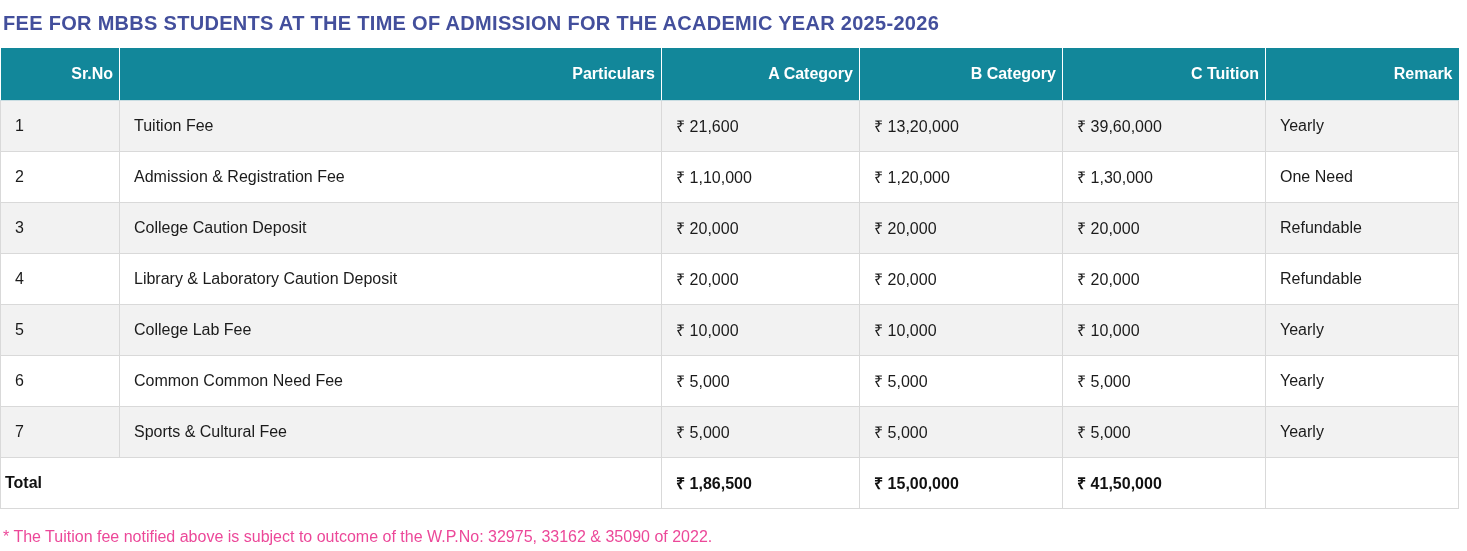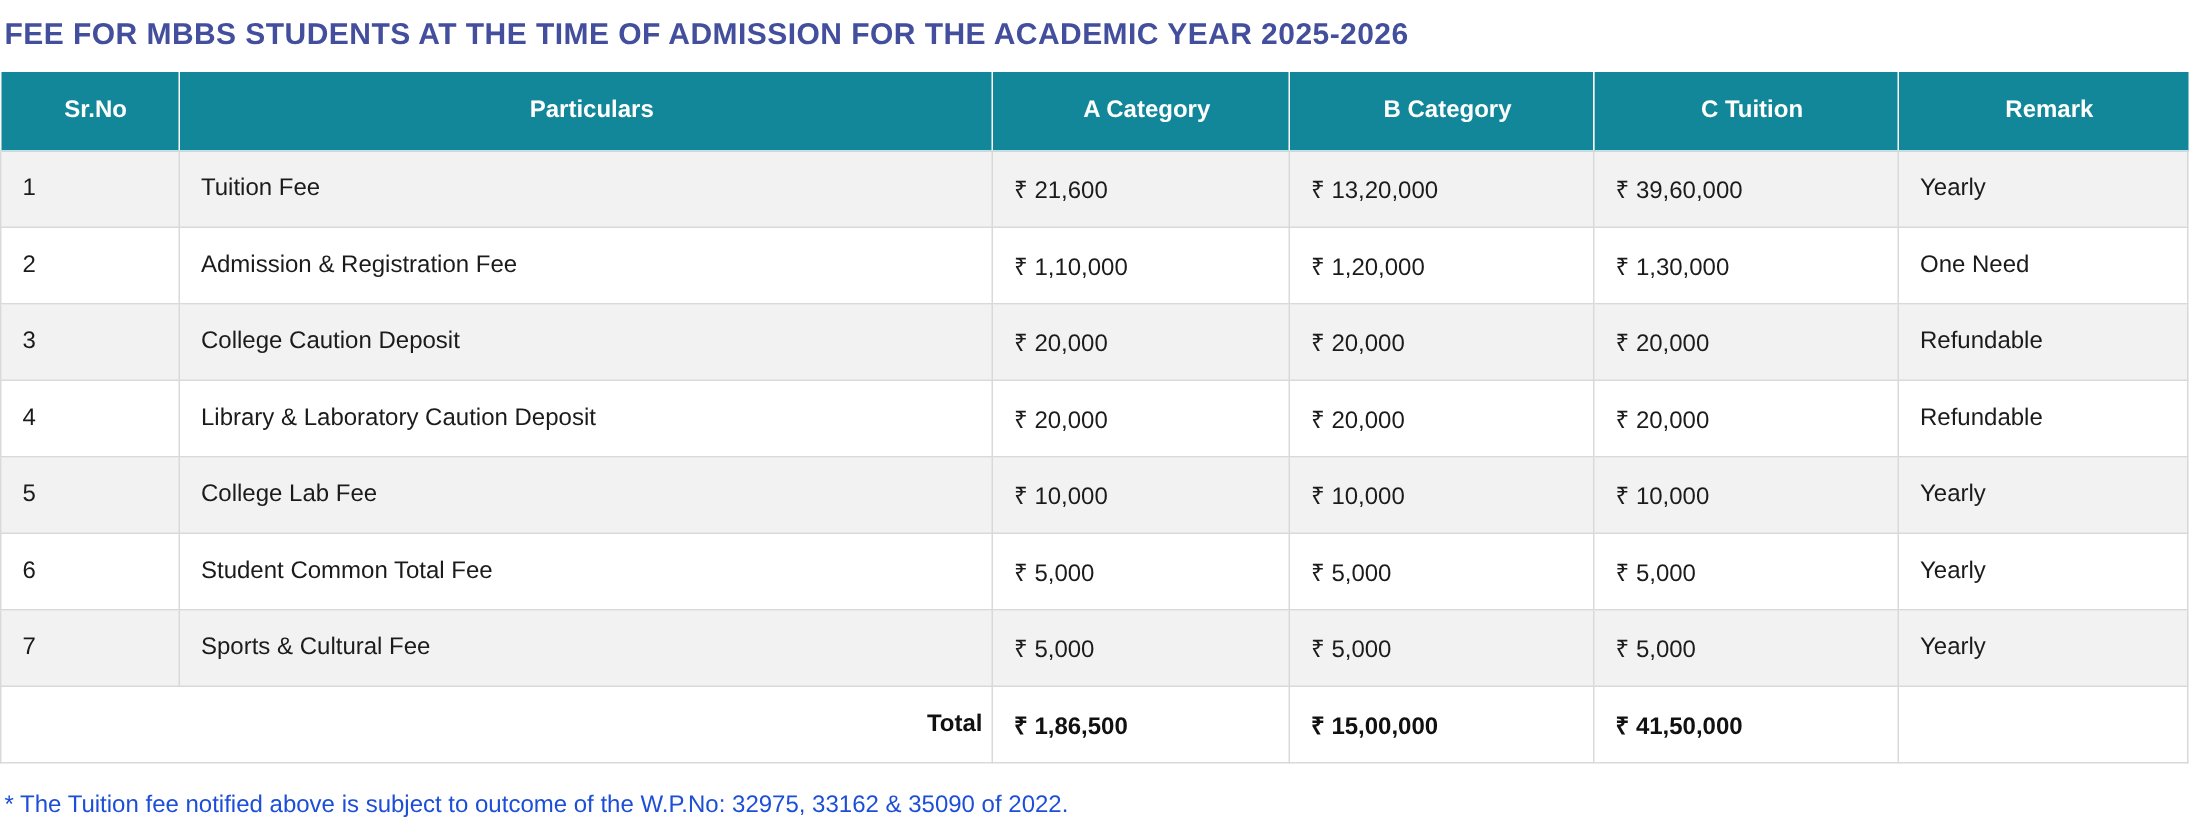--- a/index.html
+++ b/index.html
@@ -33,21 +33,21 @@
   col.c-a    { width: 198px; }
   col.c-b    { width: 203px; }
   col.c-c    { width: 203px; }
   col.c-rem  { width: 193px; }
 
   thead th {
     background: #12879a;
     color: #ffffff;
     font-size: 16px;
     font-weight: 700;
-    text-align: center;
+    text-align: right;
     height: 52px;
     padding: 0 6px 0 14px;
     border-left: 1px solid #ffffff;
     border-bottom: 1px solid #c9dde2;
   }
   thead th:first-child { border-left: none; }
 
   tbody td {
     height: 50px;
     padding: 0 6px 0 14px;
@@ -61,28 +61,28 @@
   tfoot td {
     height: 50px;
     padding: 0 6px 0 14px;
     font-size: 16px;
     font-weight: 700;
     color: #111111;
     border: 1px solid #d9d9d9;
     background: #ffffff;
   }
   tfoot td.total-label-cell {
-    text-align: right;
+    text-align: left;
     padding-left: 4px;
   }
   .footnote {
     margin: 0;
     padding: 19px 0 0 3px;
     font-size: 16px;
-    color: #1d4ed8;
+    color: #ec4899;
     white-space: nowrap;
   }
 </style>
 </head>
 <body>
 
 <h1 class="page-title">FEE FOR MBBS STUDENTS AT THE TIME OF ADMISSION FOR THE ACADEMIC YEAR 2025-2026</h1>
 
 <table class="fee-table">
   <colgroup>
@@ -139,21 +139,21 @@
       <tr>
         <td>5</td>
         <td>College Lab Fee</td>
         <td>₹ 10,000</td>
         <td>₹ 10,000</td>
         <td>₹ 10,000</td>
         <td>Yearly</td>
       </tr>
       <tr>
         <td>6</td>
-        <td>Student Common Total Fee</td>
+        <td>Common Common Need Fee</td>
         <td>₹ 5,000</td>
         <td>₹ 5,000</td>
         <td>₹ 5,000</td>
         <td>Yearly</td>
       </tr>
       <tr>
         <td>7</td>
         <td>Sports &amp; Cultural Fee</td>
         <td>₹ 5,000</td>
         <td>₹ 5,000</td>

